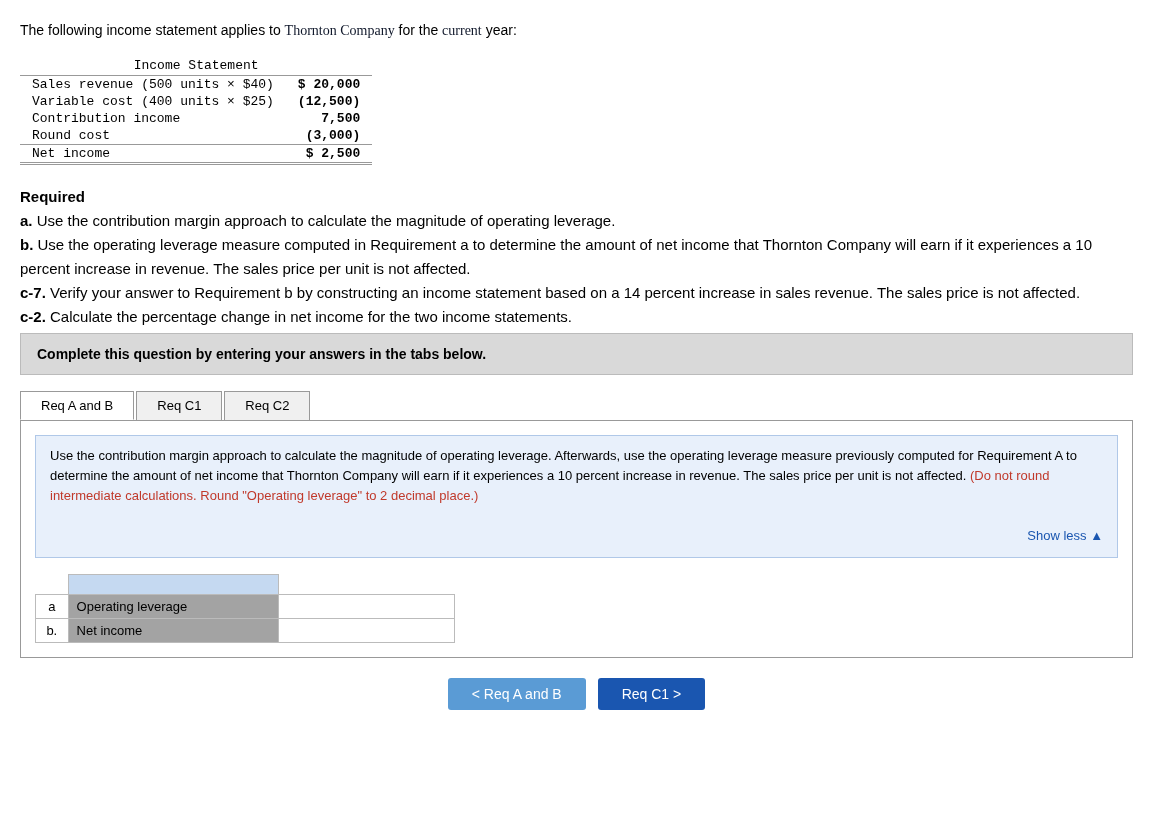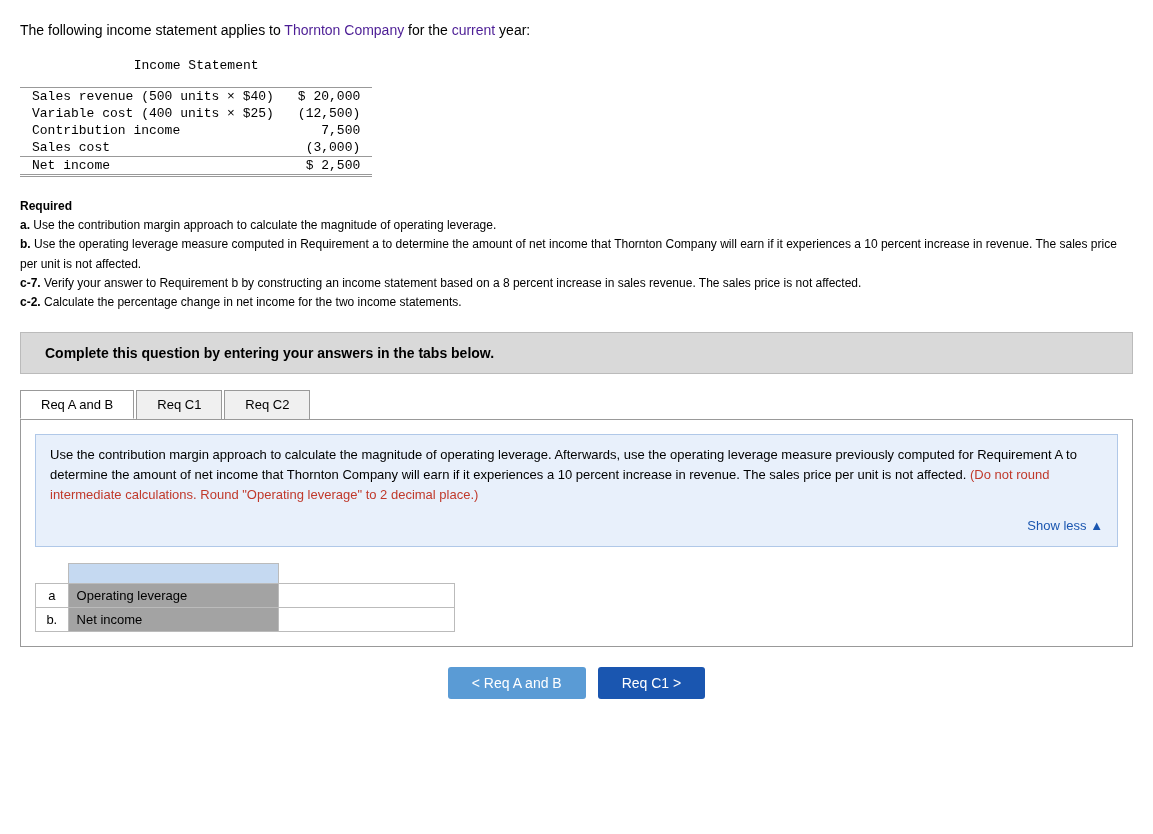--- a/index.html
+++ b/index.html
@@ -12,59 +12,60 @@
       width: 1153px;
       min-height: 834px;
     }
 
     .intro-text {
       font-size: 14px;
       margin-bottom: 16px;
       line-height: 1.5;
     }
 
-    .blue { color: #4c1d95; }
+    .blue { color: #0f172a; font-family: Liberation Serif, serif; }
     .red { color: #c0392b; }
 
     
     .income-table {
       border-collapse: collapse;
       margin-bottom: 20px;
       font-family: 'Courier New', monospace;
       font-size: 13px;
     }
     .income-table td {
       padding: 1px 12px;
       white-space: nowrap;
     }
     .income-table .header-row td {
       text-align: center;
       border-bottom: 1px solid #999;
-      padding-bottom: 14px;
+      padding-bottom: 2px;
     }
     .income-table .amount-col {
       text-align: right;
+      font-weight: bold;
     }
     .income-table .net-income-row td {
       border-top: 1px solid #999;
       border-bottom: 3px double #999;
     }
 
     
     .required-section {
-      margin-bottom: 20px;
+      margin-bottom: 4px;
       line-height: 1.6;
-      font-size: 12px;
+      font-size: 15px;
     }
 
     
     .complete-box {
       background: #d9d9d9;
       border: 1px solid #bbb;
-      padding: 12px 24px;
+      padding: 12px 16px;
       margin-bottom: 16px;
       font-size: 14px;
       font-weight: bold;
     }
 
     
     .tabs-container {
       display: flex;
       gap: 0;
       margin-bottom: 0;
@@ -99,21 +100,21 @@
       padding: 10px 14px;
       margin-bottom: 16px;
       font-size: 13px;
       line-height: 1.55;
     }
 
     .show-less {
       text-align: right;
       color: #1a56b0;
       font-size: 13px;
-      margin-top: 10px;
+      margin-top: 20px;
       cursor: pointer;
     }
     .show-less span {
       color: #1a56b0;
     }
 
     
     .answer-area {
       margin-top: 10px;
     }
@@ -196,35 +197,35 @@
   </tr>
   <tr>
     <td>Variable cost  (400 units × $25)</td>
     <td class="amount-col separator-row">(12,500)</td>
   </tr>
   <tr>
     <td>Contribution income</td>
     <td class="amount-col">7,500</td>
   </tr>
   <tr>
-    <td>Sales cost</td>
+    <td>Round cost</td>
     <td class="amount-col separator-row">(3,000)</td>
   </tr>
   <tr class="net-income-row">
     <td>Net income</td>
     <td class="amount-col">$ 2,500</td>
   </tr>
 </tbody>
   </table>
 
 <div class="required-section">
   <p><strong>Required</strong></p>
   <p><strong>a.</strong><span> Use the contribution margin approach to calculate the magnitude of operating leverage.</span></p>
   <p><strong>b.</strong><span> Use the operating leverage measure computed in Requirement a to determine the amount of net income that Thornton Company will earn if it experiences a 10 percent increase in revenue. The sales price per unit is not affected.</span></p>
-  <p><strong>c-7.</strong><span> Verify your answer to Requirement b by constructing an income statement based on a 8 percent increase in sales revenue. The sales price is not affected.</span></p>
+  <p><strong>c-7.</strong><span> Verify your answer to Requirement b by constructing an income statement based on a 14 percent increase in sales revenue. The sales price is not affected.</span></p>
   <p><strong>c-2.</strong><span> Calculate the percentage change in net income for the two income statements.</span></p>
 </div>
 
 <div class="complete-box">
   <span>Complete this question by entering your answers in the tabs below.</span>
 </div>
 
 <div class="tabs-container">
   <div class="tab active">
     <span>Req A and B</span>

